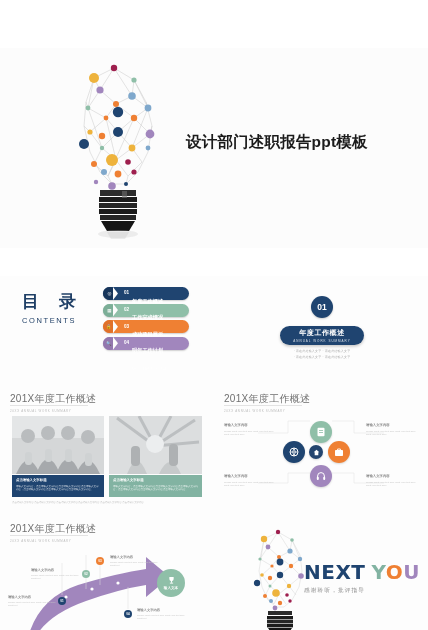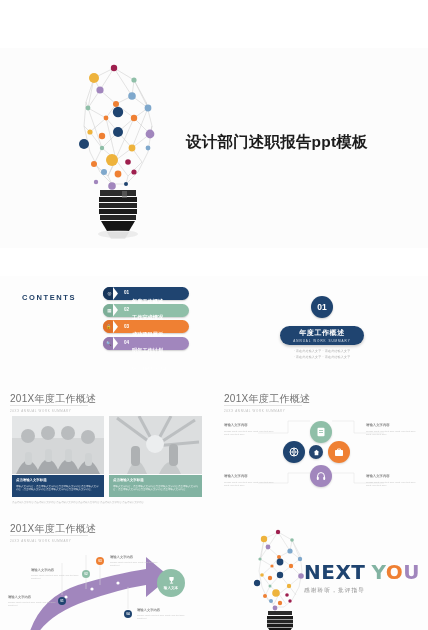--- a/index.html
+++ b/index.html
@@ -24,21 +24,21 @@
   }
 
   
   #slide-toc{left:0;top:248px;width:214px;height:107px;}
   .toc-head{position:absolute;left:22px;top:14px;}
   .toc-head .cn{
     font-size:17px;font-weight:bold;color:#1f3f66;letter-spacing:7px;
     font-family:"DejaVu Sans",sans-serif;
   }
   .toc-head .en{
-    font-size:7.5px;font-weight:bold;color:#1f3f66;letter-spacing:1.6px;margin-top:3px;
+    font-size:7.5px;font-weight:normal;color:#1f3f66;letter-spacing:1.6px;margin-top:3px;
   }
   .toc-list{position:absolute;left:103px;top:11px;width:86px;}
   .toc-pill{
     position:relative;height:13px;margin-bottom:3.6px;border-radius:7px;
     box-shadow:0 1px 1.5px rgba(0,0,0,.18);display:flex;align-items:center;
   }
   .toc-pill .knob{
     position:absolute;left:0;top:0;width:13px;height:13px;border-radius:50%;
     display:flex;align-items:center;justify-content:center;
     font-size:4.5px;color:#fff;
@@ -179,20 +179,21 @@
         </g>
         <ellipse cx="58" cy="178" rx="20" ry="4" fill="#cfcfcf" opacity="0.35"></ellipse>
         <path d="M47 176 h22 l-4 7 h-14 z" fill="#b8b8b8" opacity="0.25"></path>
       </svg>
     </div>
     <div class="hero-title">设计部门述职报告ppt模板</div>
   </div>
 
   <div class="slide" id="slide-toc">
     <div class="toc-head">
+      <div class="cn">目 录</div>
       <div class="en">CONTENTS</div>
     </div>
     <div class="toc-list">
 
       <div class="toc-pill" style="background:#1f4470;">
         <span class="knob" style="background:#173css;background:#17355a;">◎</span>
         <span class="arrowcut"></span>
         <span class="num">01</span>
         <span class="txt">
           <span class="t1">年度工作概述</span><br>

